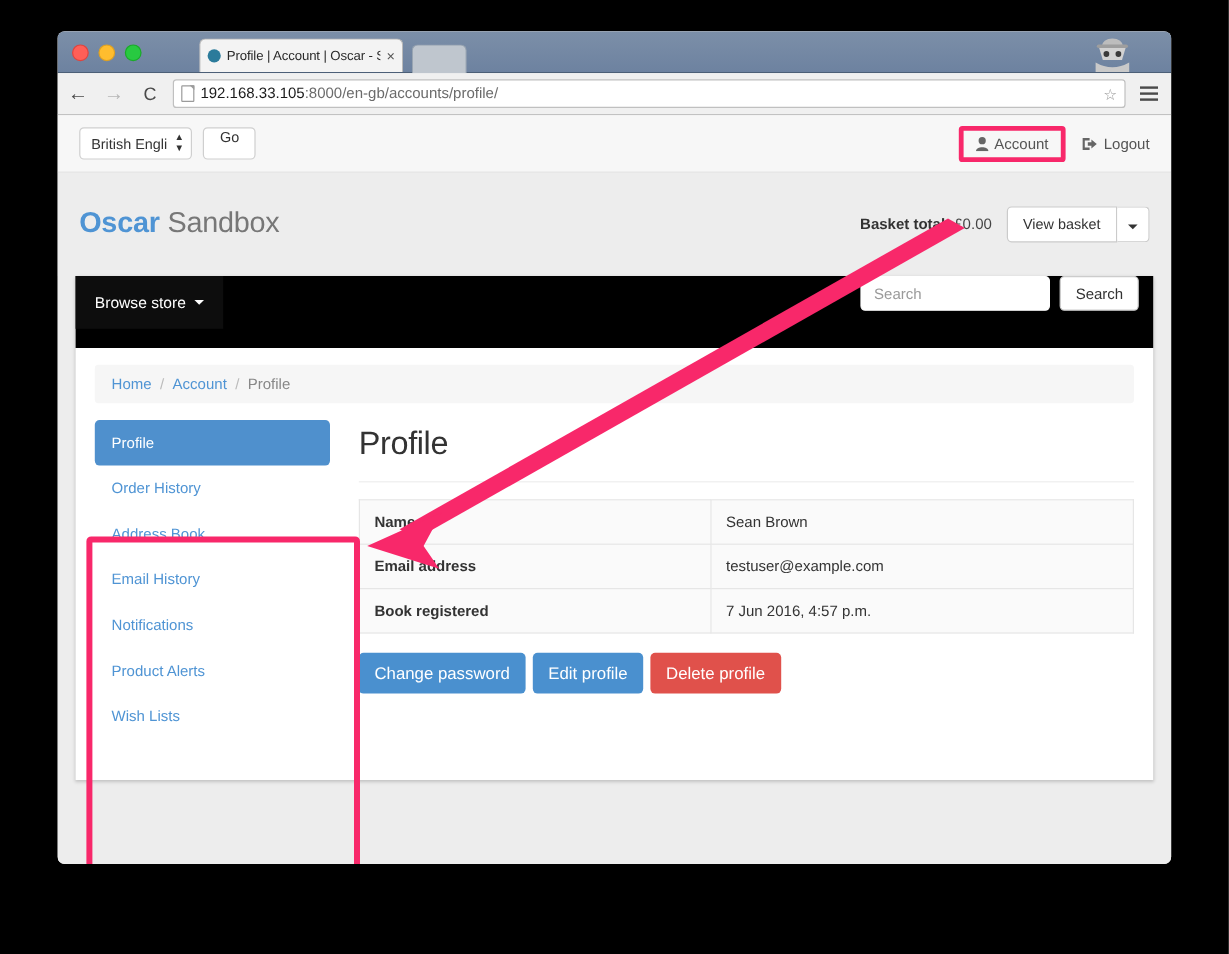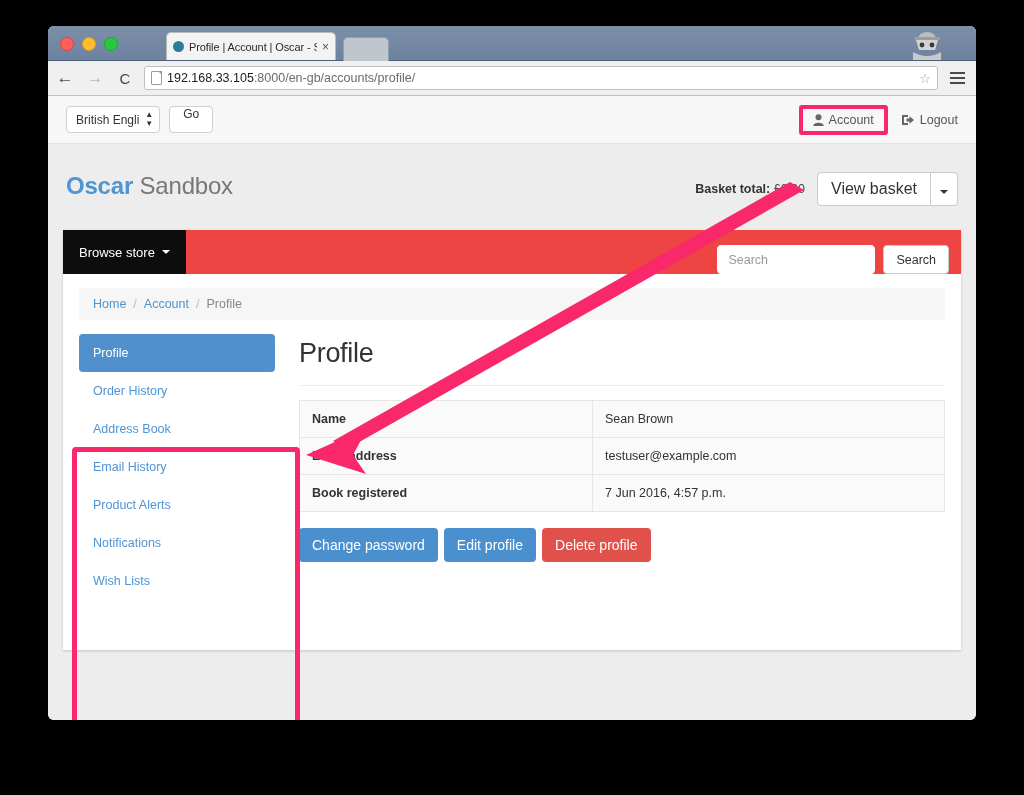--- a/index.html
+++ b/index.html
@@ -105,35 +105,35 @@
   .headerband{height:86px;background:#ededed;position:relative;}
   .brand{position:absolute;left:18px;top:28px;font-size:24px;letter-spacing:-.2px;}
   .brand .o{color:#4f94d4;font-weight:bold;}
   .brand .s{color:#777;}
   .basket{position:absolute;right:18px;top:28px;display:flex;align-items:center;gap:12px;}
   .basket-total{font-size:12.5px;color:#333;}
   .basket-total b{font-weight:bold;}
   .basket-total span{font-weight:normal;color:#444;}
   .btn-group{display:flex;}
   .btn-w{
-    background:#fff;border:1px solid #cbcbcb;font-size:16px;color:#333;
+    background:#fff;border:1px solid #cbcbcb;font-size:12px;color:#333;
     padding:7px 13px;box-sizing:border-box;
   }
   .btn-w.first{border-radius:4px 0 0 4px;}
   .btn-w.caret{border-left:none;border-radius:0 4px 4px 0;padding:7px 9px;}
 
   
   .site{
     position:absolute;left:15px;right:15px;top:134px;
     background:#fff;border-radius:3px 3px 0 0;
     box-shadow:0 1px 3px rgba(0,0,0,.18);
     min-height:420px;
   }
   .navbar{
-    height:44px;background:#ef4444;display:flex;align-items:flex-end;
+    height:60px;background:#000000;display:flex;align-items:flex-start;
   }
   .browse{
     background:#0d0d0d;height:44px;display:flex;align-items:center;
     padding:0 16px;color:#fff;font-size:13px;gap:7px;
   }
   .caret-d{width:0;height:0;border-left:4px solid transparent;border-right:4px solid transparent;
            border-top:4px solid #fff;display:inline-block;}
   .nav-search{margin-left:auto;display:flex;padding-right:12px;gap:8px;}
   .search-input{
     width:158px;height:29px;background:#fff;border:1px solid #fff;border-radius:4px;
@@ -306,22 +306,22 @@
           <span>Profile</span>
         </div>
       </div>
 
       <div class="cols">
         <div class="sidebar">
           <a class="side-item active" href="#">Profile</a>
           <a class="side-item" href="#">Order History</a>
           <a class="side-item" href="#">Address Book</a>
           <a class="side-item" href="#">Email History</a>
+          <a class="side-item" href="#">Notifications</a>
           <a class="side-item" href="#">Product Alerts</a>
-          <a class="side-item" href="#">Notifications</a>
           <a class="side-item" href="#">Wish Lists</a>
         </div>
 
         <div class="content">
           <h1 class="h1">Profile</h1>
           <div class="hr"></div>
 
           <table class="profile">
             <tbody>
                 <tr>

